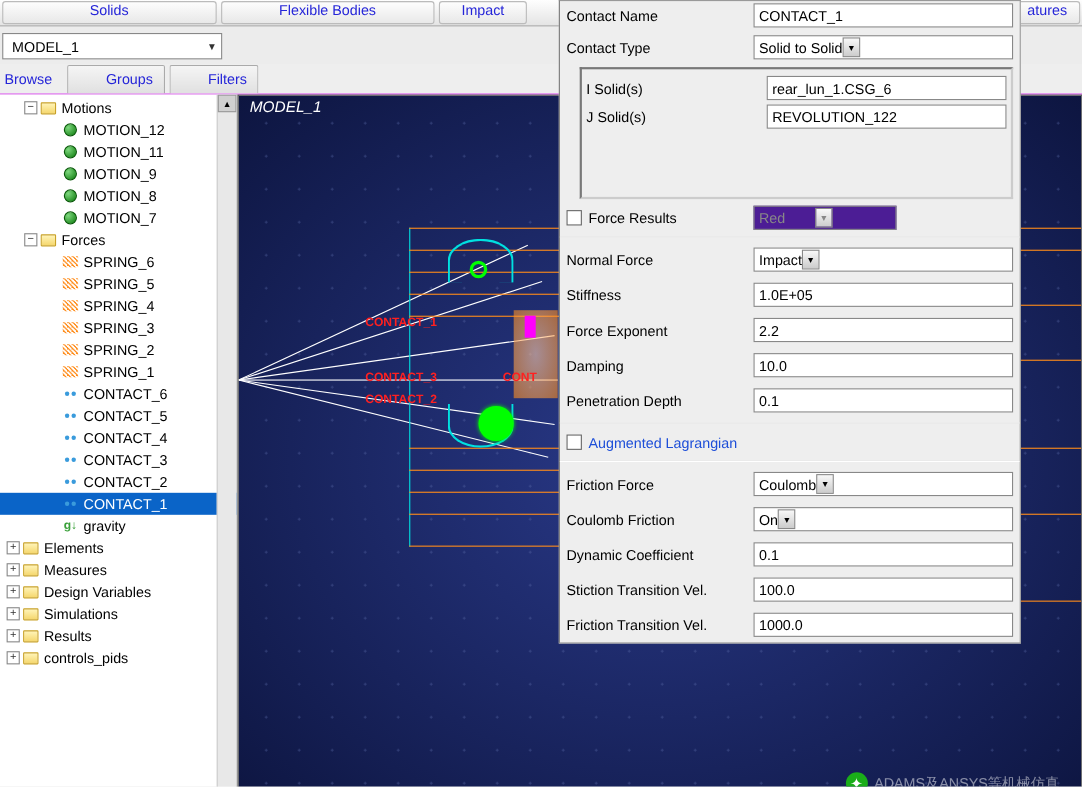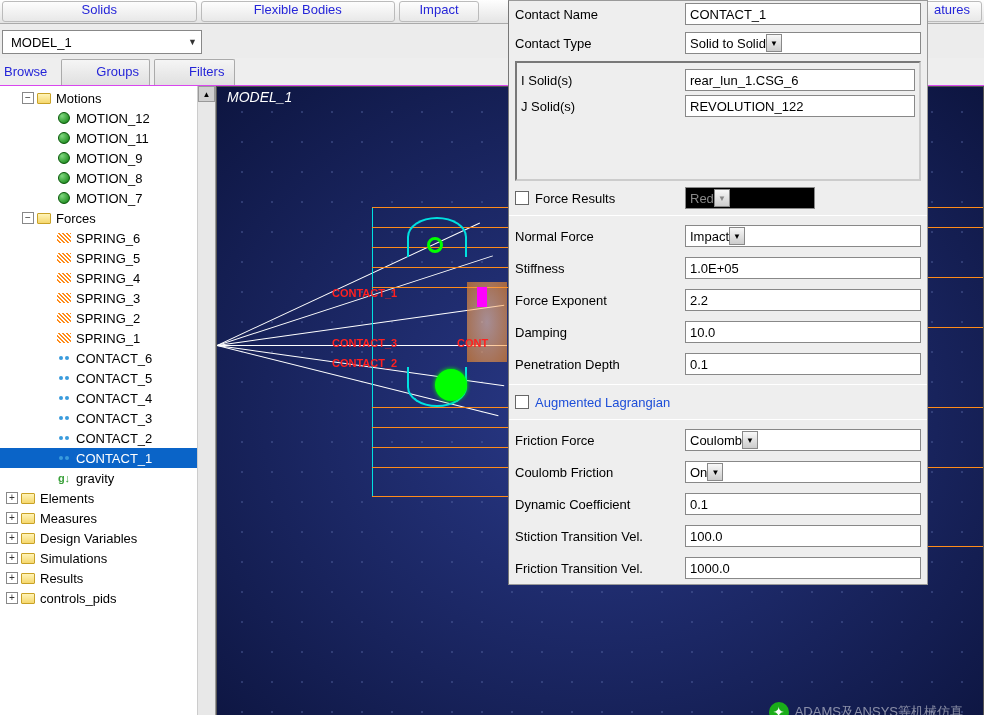--- a/index.html
+++ b/index.html
@@ -62,24 +62,24 @@
 
 
 .props-panel { position: absolute; left: 508px; top: 0; width: 420px; background: #eee; border: 1px solid #999; border-left: 1px solid #777; }
 .prop-row { display: flex; align-items: center; height: 26px; padding: 2px 6px; }
 .prop-row.tall { height: 32px; }
 .plabel { width: 170px; color: #000; }
 .plabel.disabled { color: #1d4ed8; }
 .pval { flex: 1; height: 22px; border: 1px solid #888; background: #fff; padding: 0 4px; display: flex; align-items: center; }
 .pselect { flex: 1; height: 22px; border: 1px solid #888; background: #fff; display: flex; align-items: center; padding: 0 2px 0 4px; }
 .pselect .arr { width: 16px; height: 18px; background: linear-gradient(#f8f8f8,#ccc); border: 1px solid #888; display: flex; align-items: center; justify-content: center; font-size: 8px; }
-.pselect.disabled { background: #000000; color: #888; }
+.pselect.disabled { background: #4c1d95; color: #888; gap: 27px; }
 .chk { width: 14px; height: 14px; border: 1px solid #666; background: #fff; margin-right: 6px; display: inline-block; }
 .hr { height: 1px; background: #bbb; margin: 4px 0; border-top: 1px solid #fff; }
-.solids-box { border: 2px inset #ccc; margin: 2px 6px 4px 6px; padding: 4px 4px 60px 4px; }
+.solids-box { border: 2px inset #ccc; margin: 2px 6px 4px 18px; padding: 4px 4px 60px 4px; }
 </style>
 </head>
 <body>
 
 <div class="top-toolbar">
   <div class="top-btn">
       <span>Solids</span>
     </div>
   <div class="top-btn">
       <span>Flexible Bodies</span>

